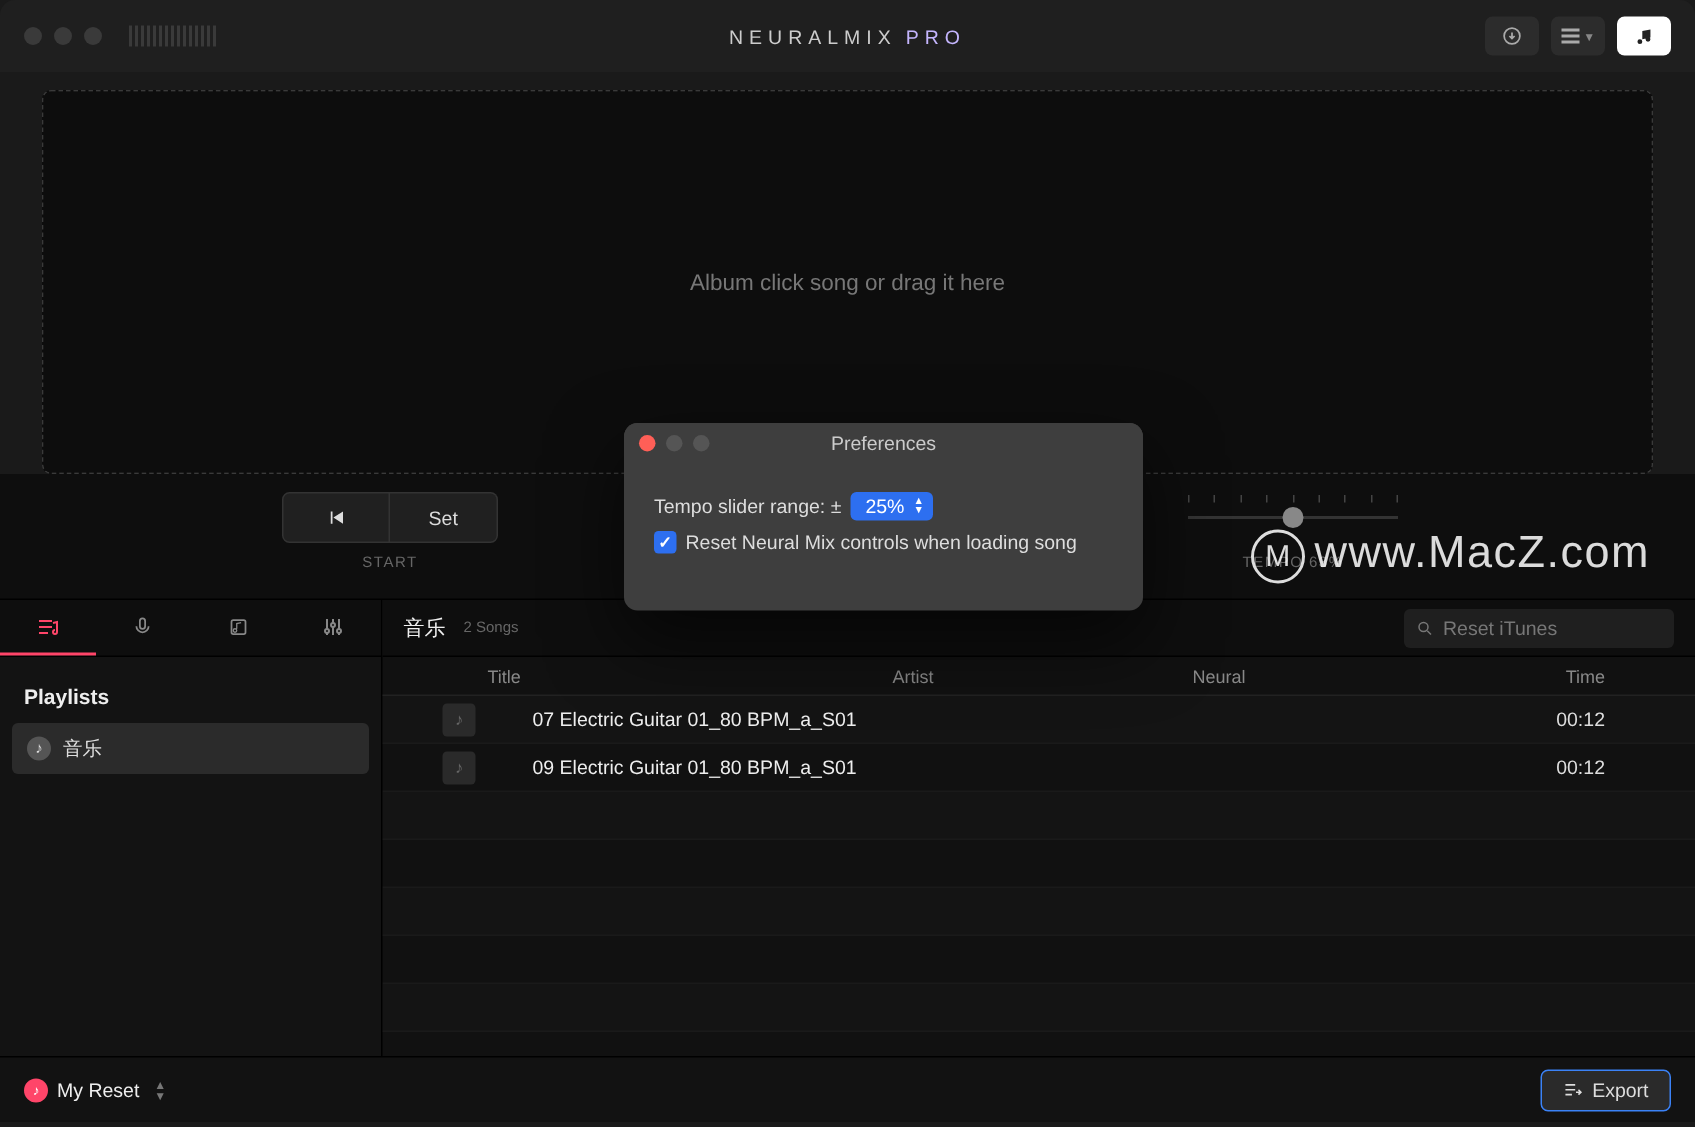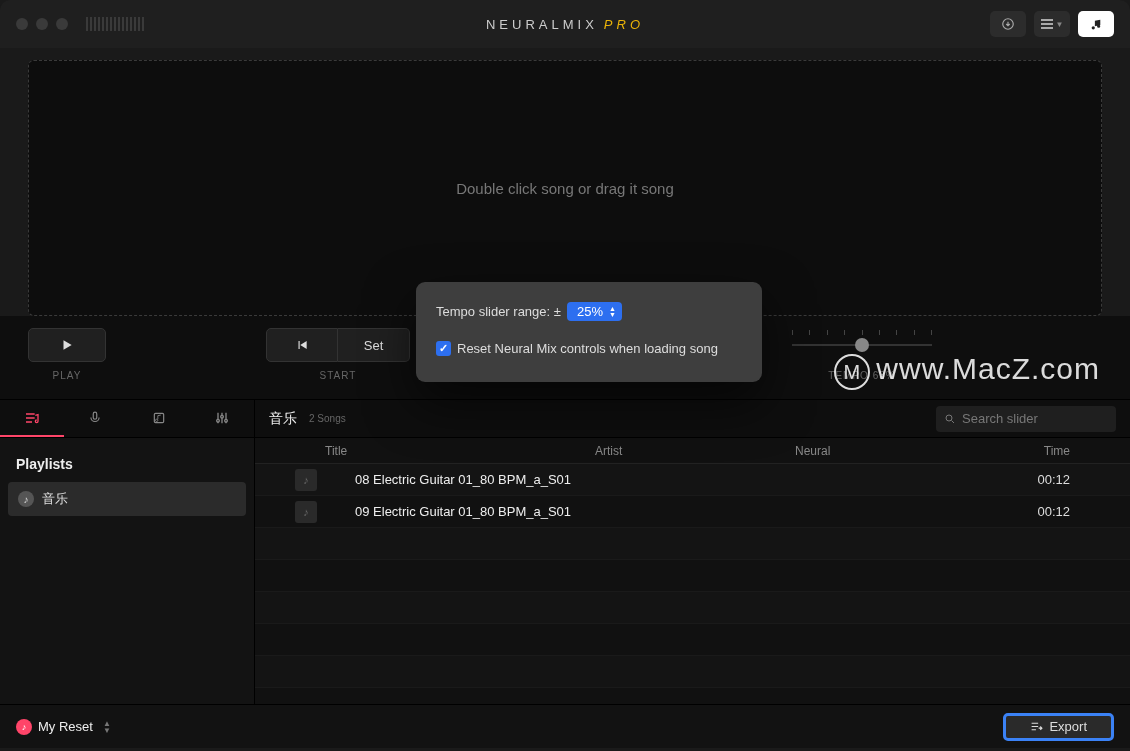--- a/index.html
+++ b/index.html
@@ -5,21 +5,21 @@
 * { margin: 0; padding: 0; box-sizing: border-box; font-family: -apple-system, "Helvetica Neue", Arial, sans-serif; }
 body { width: 1130px; height: 751px; background: #1a1a1a; color: #aaa; overflow: hidden; position: relative; }
 
 
 .titlebar { height: 48px; display: flex; align-items: center; padding: 0 16px; background: #1f1f1f; border-radius: 10px 10px 0 0; position: relative; }
 .traffic-lights { display: flex; gap: 8px; }
 .tl { width: 12px; height: 12px; border-radius: 50%; background: #3a3a3a; }
 .scrubber { margin-left: 18px; width: 100px; height: 14px; display: flex; gap: 2px; align-items: center; }
 .scrubber span { width: 2px; height: 14px; background: #3a3a3a; }
 .app-title { position: absolute; left: 50%; transform: translateX(-50%); color: #ccc; font-size: 13px; letter-spacing: 4px; font-weight: 400; }
-.app-title .pro { color: #eab308; margin-left: 6px; font-style: italic; }
+.app-title .pro { color: #c4b5fd; margin-left: 6px; }
 .title-right { margin-left: auto; display: flex; gap: 8px; align-items: center; }
 .tr-btn { width: 36px; height: 26px; background: #2c2c2c; border-radius: 5px; display: flex; align-items: center; justify-content: center; color: #aaa; font-size: 13px; }
 .tr-btn.white { background: #fff; color: #222; }
 .hamburger { display: flex; flex-direction: column; gap: 2px; }
 .hamburger span { width: 12px; height: 2px; background: #aaa; }
 
 
 .dropzone { margin: 12px 28px 0 28px; height: 256px; border: 1px dashed #3a3a3a; border-radius: 6px; display: flex; align-items: center; justify-content: center; background: #0d0d0d; }
 .dropzone .msg { color: #777; font-size: 15px; }
 
@@ -71,30 +71,30 @@
 .row:nth-child(odd){ background:#141414; }
 .row-icon { width: 22px; height: 22px; background: #2a2a2a; border-radius: 3px; display: flex; align-items: center; justify-content: center; color: #666; font-size: 11px; margin-right: 8px; }
 .row .col-title { color: #eee; }
 .row .col-time { color: #ddd; }
 
 
 .footer { height: 44px; background: #121212; border-top: 1px solid #000; display: flex; align-items: center; padding: 0 16px; }
 .src-sel { display: flex; align-items: center; gap: 6px; color: #eee; font-size: 13px; }
 .src-icon { width: 16px; height: 16px; border-radius: 50%; background: #ff4569; display:flex;align-items:center;justify-content:center;color:#fff;font-size:9px;}
 .stepper { display: flex; flex-direction: column; margin-left: 4px; color:#777; font-size:8px; line-height:7px;}
-.export-btn { margin-left: auto; height: 28px; padding: 0 24px; background: #2a2a2a; border: 3px solid #3b82f6; border-radius: 5px; display: flex; align-items: center; gap: 6px; color: #ddd; font-size: 13px; }
+.export-btn { margin-left: auto; height: 28px; padding: 0 14px; background: #2a2a2a; border: 1px solid #3b82f6; border-radius: 5px; display: flex; align-items: center; gap: 6px; color: #ddd; font-size: 13px; }
 
 
 .prefs { position: absolute; left: 416px; top: 282px; width: 346px; background: #3e3e3e; border-radius: 9px; box-shadow: 0 20px 50px rgba(0,0,0,.6); overflow: hidden; }
 .prefs-title { height: 26px; display: flex; align-items: center; padding: 0 10px; background: #3e3e3e; position: relative; }
 .prefs-title .tls { display: flex; gap: 7px; }
 .prefs-title .tls .d { width: 11px; height: 11px; border-radius: 50%; }
 .d.red { background: #ff5f57; } .d.grey { background: #555; }
 .prefs-title .t { position: absolute; left: 50%; transform: translateX(-50%); color: #ccc; font-size: 13px; }
-.prefs-body { padding: 20px 20px 26px 20px; display: flex; flex-direction: column; gap: 20px; font-size: 13px; color: #ddd; }
+.prefs-body { padding: 20px 20px 38px 20px; display: flex; flex-direction: column; gap: 7px; font-size: 13px; color: #ddd; }
 .prefs-row { display: flex; align-items: center; gap: 6px; }
 .select { background: #2d6ff0; color: #fff; padding: 2px 6px 2px 10px; border-radius: 4px; display: flex; align-items: center; gap: 6px; font-size: 13px; }
 .select .car { display:flex; flex-direction:column; font-size:7px; line-height:6px; }
 .chk { width: 15px; height: 15px; background: #2d6ff0; border-radius: 3px; display: flex; align-items: center; justify-content: center; color: #fff; font-size: 11px; font-weight: bold; }
 
 svg { display: block; }
 </style>
 </head>
 <body>
 
@@ -141,32 +141,24 @@
     </div>
     <div class="tr-btn white">
       <svg width="13" height="13" viewBox="0 0 24 24" fill="currentColor">
           <path d="M9 18a3 3 0 1 1-3-3 3 3 0 0 1 3 3Zm10-3a3 3 0 1 1-3-3 3 3 0 0 1 3 3ZM9 15V5l10-2v10"></path>
         </svg>
     </div>
   </div>
 </div>
 
 <div class="dropzone">
-  <div class="msg">Double click song or drag it song</div>
+  <div class="msg">Album click song or drag it here</div>
 </div>
 
 <div class="transport">
-  <div class="tgroup">
-    <div class="btn play-btn">
-      <svg width="14" height="14" viewBox="0 0 24 24" fill="currentColor">
-          <path d="M6 4l14 8-14 8z"></path>
-        </svg>
-    </div>
-    <div class="lbl">PLAY</div>
-  </div>
   <div class="tgroup start-group">
     <div class="start-btns">
       <div class="btn">
         <svg width="14" height="14" viewBox="0 0 24 24" fill="currentColor">
             <path d="M6 5h2v14H6zM20 5v14L9 12z"></path>
           </svg>
       </div>
       <div class="btn">
         <span>Set</span>
       </div>
@@ -234,33 +226,33 @@
 
   <div class="content">
     <div class="content-hdr">
       <span class="name">音乐</span>
       <span class="count">2 Songs</span>
       <div class="search">
         <svg width="12" height="12" viewBox="0 0 24 24" fill="none" stroke="currentColor" stroke-width="2">
             <circle cx="10" cy="10" r="6"></circle>
             <path d="m20 20-5-5"></path>
           </svg>
-        <span>Search slider</span>
+        <span>Reset iTunes</span>
       </div>
     </div>
     <div class="table-head">
       <div class="col-title">Title</div>
       <div class="col-artist">Artist</div>
       <div class="col-album">Neural</div>
       <div class="col-time">Time</div>
     </div>
     <div class="rows">
       <div class="row">
         <div class="row-icon">♪</div>
-        <div class="col-title">08 Electric Guitar 01_80 BPM_a_S01</div>
+        <div class="col-title">07 Electric Guitar 01_80 BPM_a_S01</div>
         <div class="col-artist"></div>
         <div class="col-album"></div>
         <div class="col-time">00:12</div>
       </div>
       <div class="row">
         <div class="row-icon">♪</div>
         <div class="col-title">09 Electric Guitar 01_80 BPM_a_S01</div>
         <div class="col-artist"></div>
         <div class="col-album"></div>
         <div class="col-time">00:12</div>
@@ -285,20 +277,28 @@
   </div>
   <div class="export-btn">
     <svg width="13" height="13" viewBox="0 0 24 24" fill="none" stroke="currentColor" stroke-width="2">
         <path d="M3 6h12M3 12h12M3 18h8M19 12l3 3-3 3M22 15h-6"></path>
       </svg>
     <span>Export</span>
   </div>
 </div>
 
 <div class="prefs">
+  <div class="prefs-title">
+    <div class="tls">
+      <div class="d red"></div>
+      <div class="d grey"></div>
+      <div class="d grey"></div>
+    </div>
+    <div class="t">Preferences</div>
+  </div>
   <div class="prefs-body">
     <div class="prefs-row">
       <span>Tempo slider range: ±</span>
       <div class="select">
         <span>25%</span>
         <div class="car">
             <span>▲</span>
             <span>▼</span>
           </div>
       </div>

